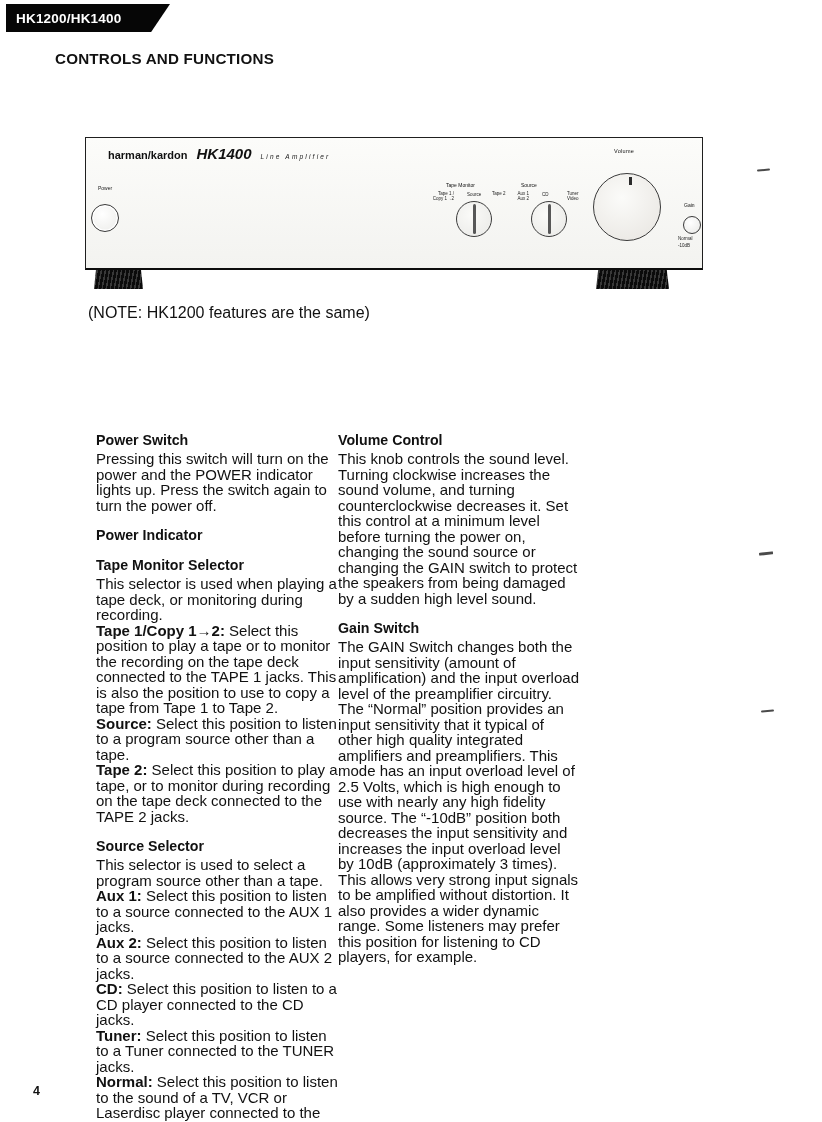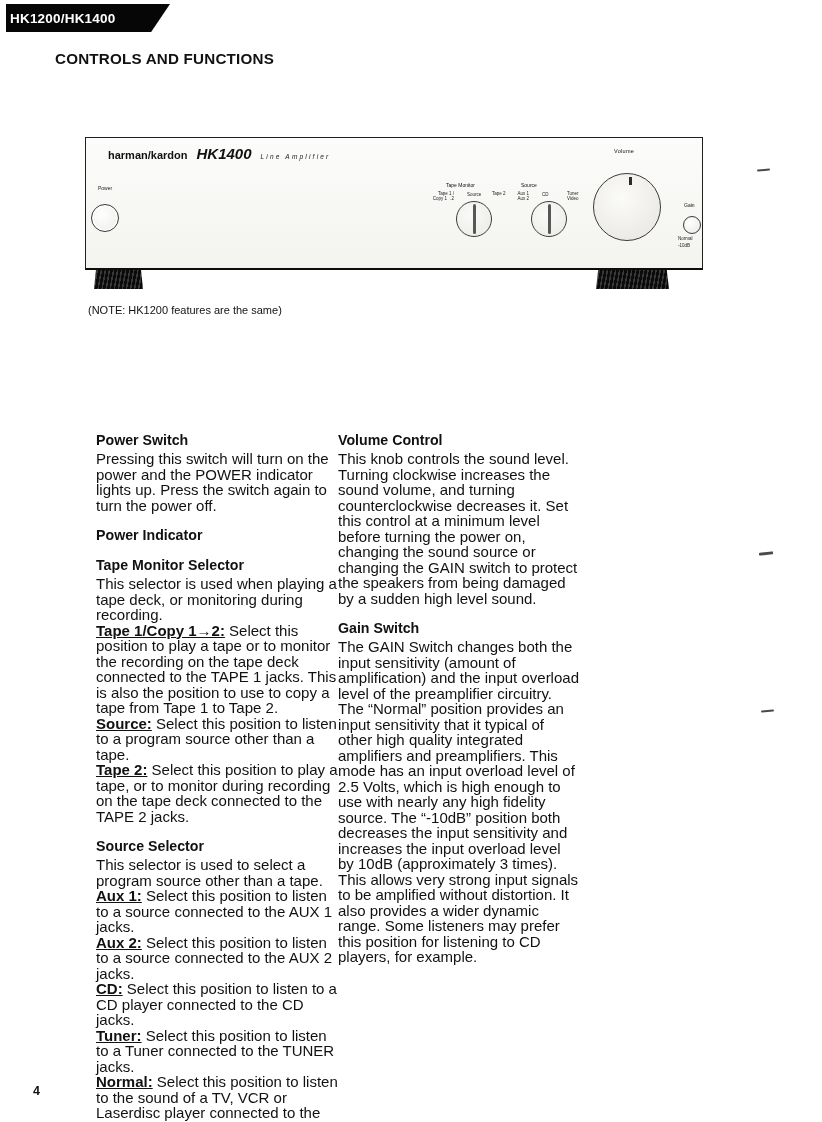--- a/index.html
+++ b/index.html
@@ -2,21 +2,21 @@
 <html><head>
 <meta charset="utf-8">
 <style>
   html,body{margin:0;padding:0;background:#ffffff;}
   .page{position:relative;width:822px;height:1122px;background:#fff;overflow:hidden;
         font-family:"Liberation Sans","DejaVu Sans",sans-serif;color:#111;}
 
   
   .badge{position:absolute;left:6px;top:4px;width:164px;height:28px;background:#060606;
          clip-path:polygon(0 0,100% 0,88.5% 100%,0 100%);display:flex;align-items:center;}
-  .badge span{color:#fff;font-size:13.5px;font-weight:bold;padding-left:4px;letter-spacing:.2px;}
+  .badge span{color:#fff;font-size:13.5px;font-weight:bold;padding-left:10px;letter-spacing:.2px;}
 
   .heading{position:absolute;left:55px;top:50px;margin:0;font-size:15.2px;font-weight:bold;letter-spacing:.2px;}
 
   
   .figure{position:absolute;left:85px;top:137px;width:620px;height:156px;}
   .panel{position:relative;width:616px;height:130px;border:1px solid #1f1f1f;border-bottom:2px solid #0d0d0d;
          background:linear-gradient(#fcfcfa,#f3f3f0);}
   .brandline{position:absolute;left:22px;top:7px;white-space:nowrap;}
   .brand{font-weight:bold;font-size:11px;margin-top:25px;}
   .model{font-weight:bold;font-style:italic;font-size:15px;margin-left:9px;}
@@ -48,29 +48,29 @@
   .gain-knob{position:absolute;left:597px;top:78px;width:16px;height:16px;border:1.5px solid #3a3a3a;border-radius:50%;
              background:radial-gradient(circle at 40% 35%,#ffffff,#e8e8e5);}
   .gain-pos{position:absolute;left:592px;top:98px;font-size:4.5px;line-height:1.45;color:#222;}
   .gain-pos span{display:block;}
 
   .foot{position:absolute;top:133px;height:19px;
         background:repeating-linear-gradient(100deg,#0b0b0b 0 2.5px,#383838 2.5px 4px);}
   .foot-left{left:9px;width:49px;clip-path:polygon(4% 0,96% 0,100% 100%,0 100%);}
   .foot-right{left:511px;width:73px;clip-path:polygon(3% 0,97% 0,100% 100%,0 100%);}
 
-  .note{position:absolute;left:88px;top:304px;margin:0;font-size:11px;color:#111;}
+  .note{position:absolute;left:88px;top:304px;margin:0;font-size:16px;color:#111;}
 
   
   .columns{position:absolute;left:96px;top:432px;width:552px;display:flex;}
   .col{width:242px;}
   .section{margin:0 0 14px 0;}
   .sec-title{font-size:14.2px;font-weight:bold;margin:0 0 3px 0;}
   .sec-p{margin:0;font-size:15px;line-height:15.5px;}
-  .sec-p b{font-weight:bold;text-decoration:underline;}
+  .sec-p b{font-weight:bold;}
 
   .pageno{position:absolute;left:33px;top:1084px;font-size:12.5px;font-weight:bold;}
 
   .scan-mark{position:absolute;background:#4a4a4a;border-radius:1px;}
   #mark1{left:757px;top:169px;width:13px;height:2px;transform:rotate(-5deg);}
   #mark2{left:759px;top:552px;width:14px;height:2.5px;transform:rotate(-6deg);}
   #mark3{left:761px;top:710px;width:13px;height:2px;transform:rotate(-5deg);}
 </style>
 </head>
 <body>

